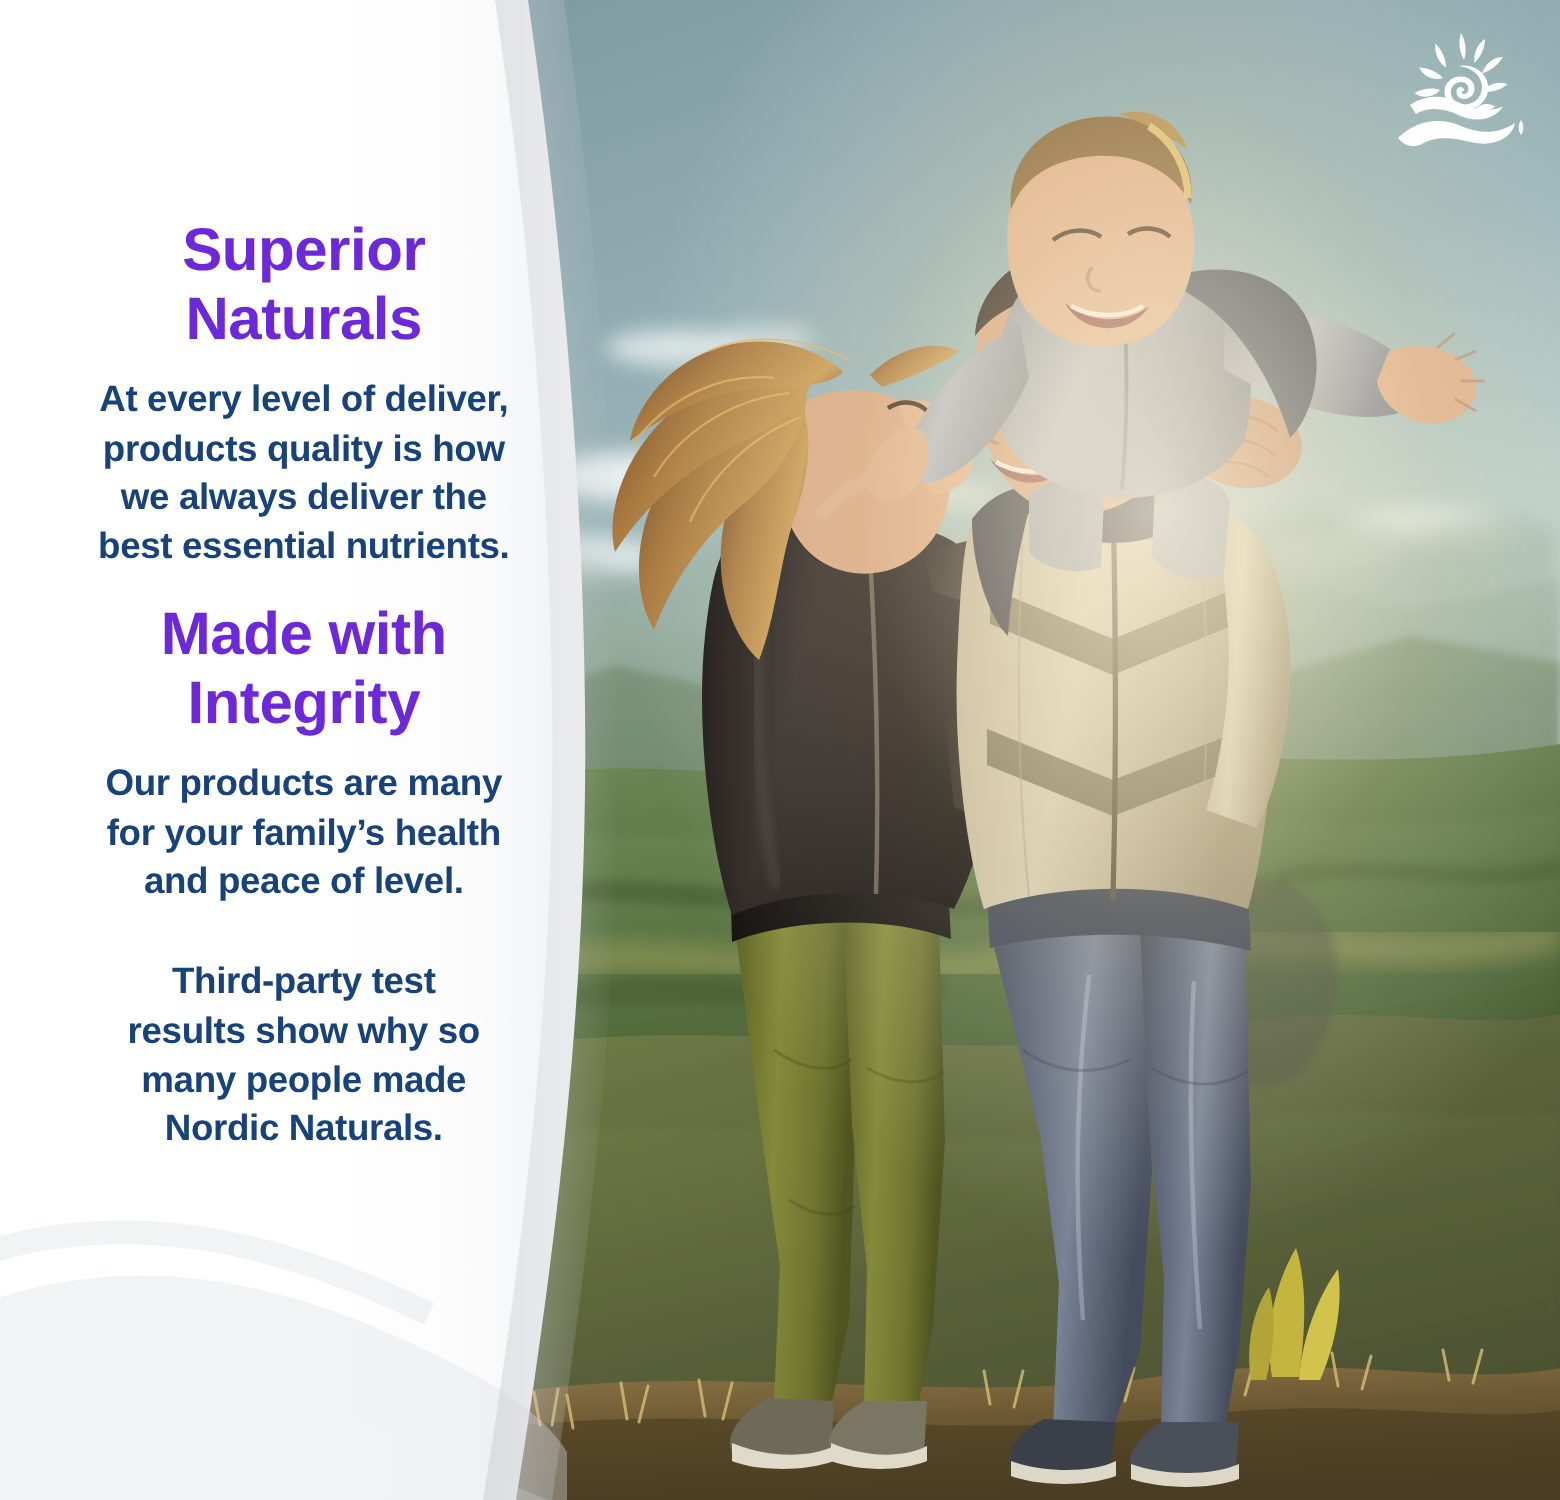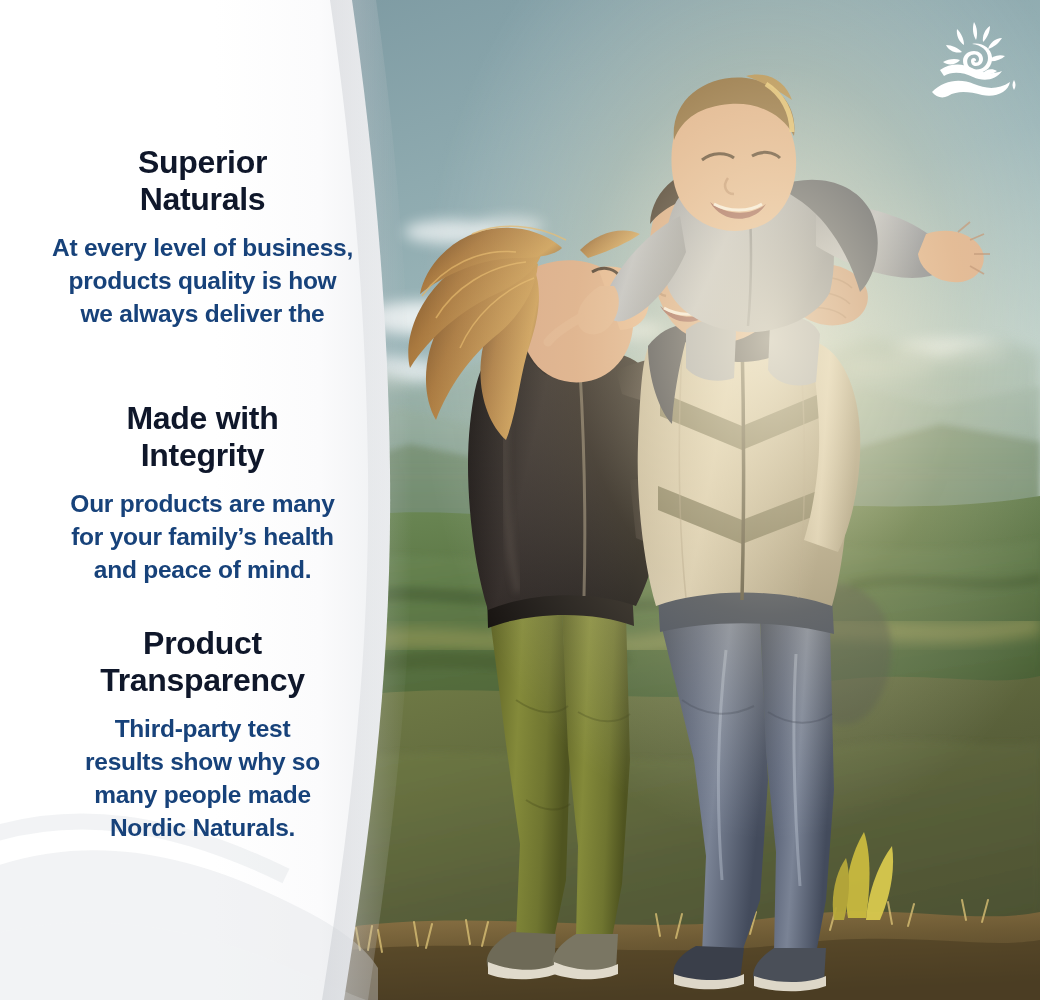--- a/index.html
+++ b/index.html
@@ -42,25 +42,25 @@
     width:400px; height:1000px;
     padding:0 28px 0 30px;
     z-index:5;
   }
   .block { position:absolute; left:30px; width:345px; text-align:center; }
   .block-1 { top:144px; }
   .block-2 { top:400px; }
   .block-3 { top:625px; }
 
   .heading {
-    font-size:32px;
+    font-size:40px;
     font-weight:bold;
     line-height:1.16;
     letter-spacing:-0.3px;
-    color:#0f172a;
+    color:#6d28d9;
   }
   .body {
     margin-top:14px;
     font-size:24.5px;
     font-weight:bold;
     line-height:1.34;
     letter-spacing:-0.25px;
     color:#17427a;
   }
 
@@ -472,43 +472,40 @@
   </div>
 
   <div class="text-col">
 
     <div class="block block-1">
       <div class="heading">
         <div>Superior</div>
         <div>Naturals</div>
       </div>
       <div class="body">
-        <div>At every level of business,</div>
+        <div>At every level of deliver,</div>
         <div>products quality is how</div>
         <div>we always deliver the</div>
+        <div>best essential nutrients.</div>
       </div>
     </div>
 
     <div class="block block-2">
       <div class="heading">
         <div>Made with</div>
         <div>Integrity</div>
       </div>
       <div class="body">
         <div>Our products are many</div>
         <div>for your family’s health</div>
-        <div>and peace of mind.</div>
+        <div>and peace of level.</div>
       </div>
     </div>
 
     <div class="block block-3">
-      <div class="heading">
-        <div>Product</div>
-        <div>Transparency</div>
-      </div>
       <div class="body">
         <div>Third-party test</div>
         <div>results show why so</div>
         <div>many people made</div>
         <div>Nordic Naturals.</div>
       </div>
     </div>
   </div>
 
   <div class="logo">

